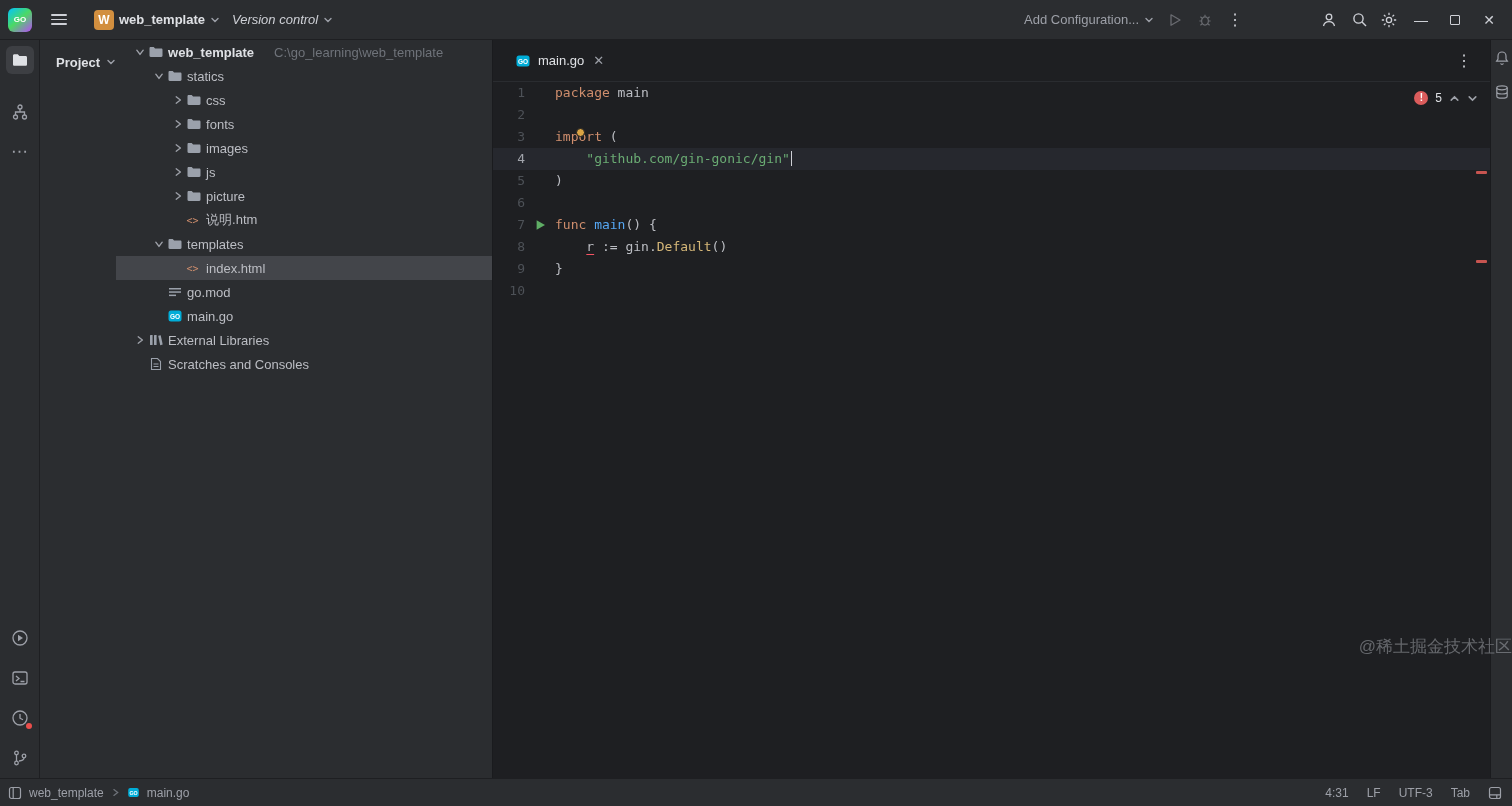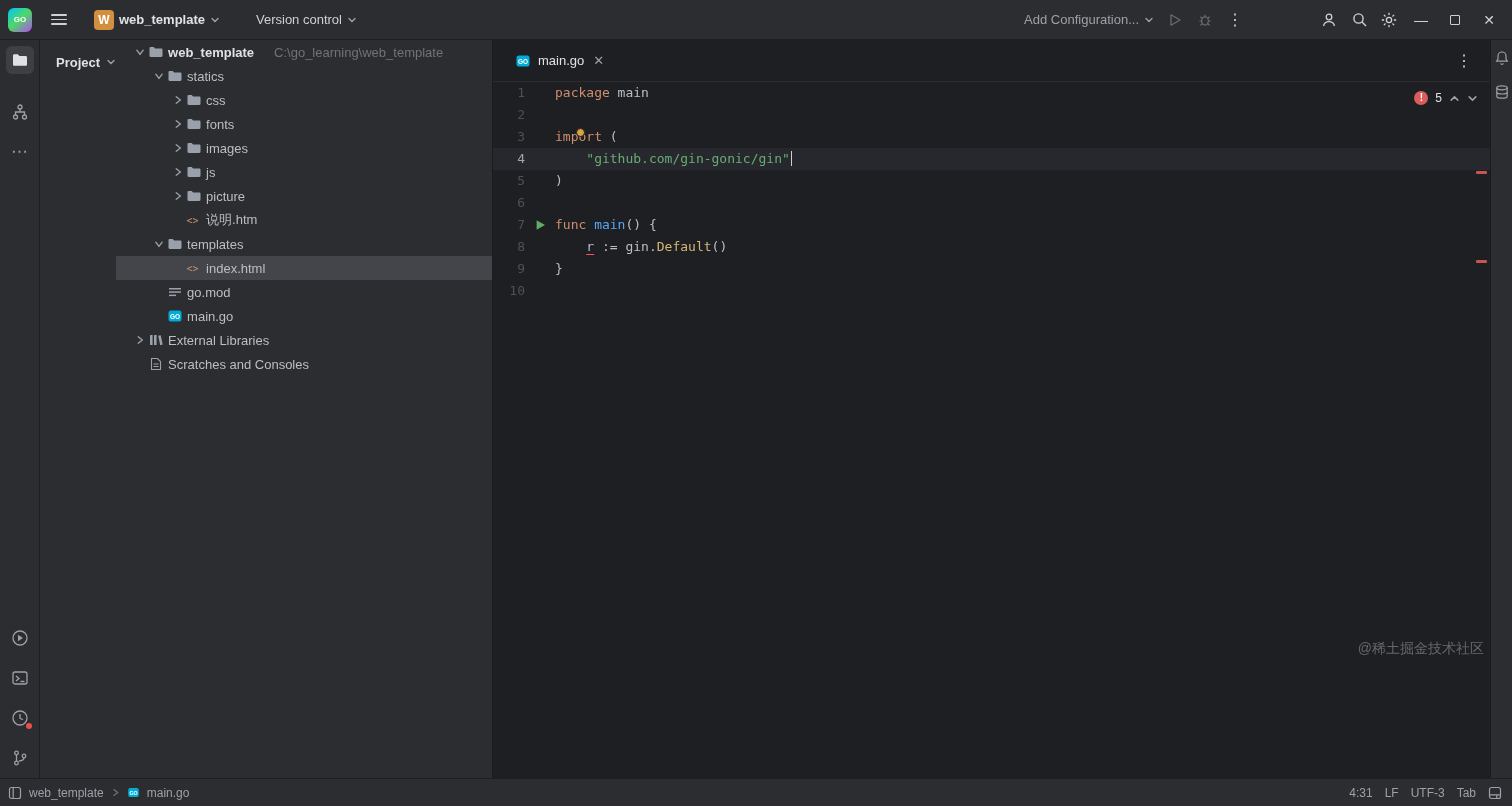--- a/index.html
+++ b/index.html
@@ -7,21 +7,21 @@
   .app { width:1512px; height:680px; position:relative; font-family:"Liberation Sans", sans-serif; color:#dfe1e5; font-size:13px; background:#1e1f22; }
 
   
   .titlebar { height:40px; background:#2b2d30; display:flex; align-items:center; padding:0 6px 0 8px; border-bottom:1px solid #1e1f22; }
   .logo { width:24px; height:24px; border-radius:6px; background:linear-gradient(140deg,#00c4ff 0%,#4cd964 48%,#b74af7 100%); display:flex; align-items:center; justify-content:center; font-size:8px; font-weight:bold; color:#fff; letter-spacing:0; }
   .tb-btn { height:30px; min-width:30px; border-radius:6px; display:flex; align-items:center; justify-content:center; gap:5px; padding:0 6px; cursor:default; }
   .hamburger { margin-left:12px; flex-direction:column; gap:3px; }
   .hamburger i { display:block; width:16px; height:1.8px; background:#ced0d6; border-radius:1px; }
   .proj-widget { margin-left:14px; font-weight:600; color:#dfe1e5; }
   .w-badge { width:20px; height:20px; border-radius:4px; background:#d28f3f; color:#fff; font-size:12px; font-weight:bold; display:flex; align-items:center; justify-content:center; }
-  .vc-widget { margin-left:24px; color:#ced0d6; font-weight:400; }
+  .vc-widget { color:#ced0d6; font-weight:400;font-style:italic; }
   .chev-down { width:10px; height:10px; }
   .tb-right { margin-left:auto; display:flex; align-items:center; }
   .addcfg { color:#9da0a8; }
   .dim { color:#696b70; }
   .spacer70 { width:64px; }
   .win-btn { width:34px; height:30px; display:flex; align-items:center; justify-content:center; color:#ced0d6; font-size:14px; }
   .max-box { width:10px; height:10px; border:1.3px solid #ced0d6; border-radius:1px; }
   .kebab { font-size:16px; letter-spacing:0; color:#ced0d6; }
 
   
@@ -74,24 +74,24 @@
   .stripe-mark { position:absolute; right:3px; width:11px; height:3px; border-radius:1px; background:#c75450; }
   .mark-1 { top:89px; } .mark-2 { top:178px; }
 
   
   .right-stripe { width:22px; background:#2b2d30; border-left:1px solid #1a1b1e; display:flex; flex-direction:column; align-items:center; padding-top:10px; gap:18px; color:#9da0a8; overflow:hidden; }
 
   
   .statusbar { height:28px; background:#2b2d30; border-top:1px solid #1e1f22; display:flex; align-items:center; padding:0 10px 0 8px; font-size:12px; color:#9da0a8; }
   .sb-left { display:flex; align-items:center; gap:7px; }
   .sb-crumb-sep { color:#6f737a; }
-  .sb-right { margin-left:auto; display:flex; align-items:center; gap:12px; }
+  .sb-right { margin-left:auto; display:flex; align-items:center; gap:18px; }
   .sb-item { color:#9da0a8; }
 
-  .watermark { position:absolute; right:28px; bottom:22px; font-size:14px; color:rgba(170,173,180,0.5); pointer-events:none; z-index:50; }
+  .watermark { position:absolute; right:0; bottom:22px; font-size:17px; color:rgba(170,173,180,0.5); pointer-events:none; z-index:50; }
 </style>
 </head>
 <body>
 
 <div class="app">
 
   <header class="titlebar">
     <div class="logo">
         <span>GO</span>
       </div>

